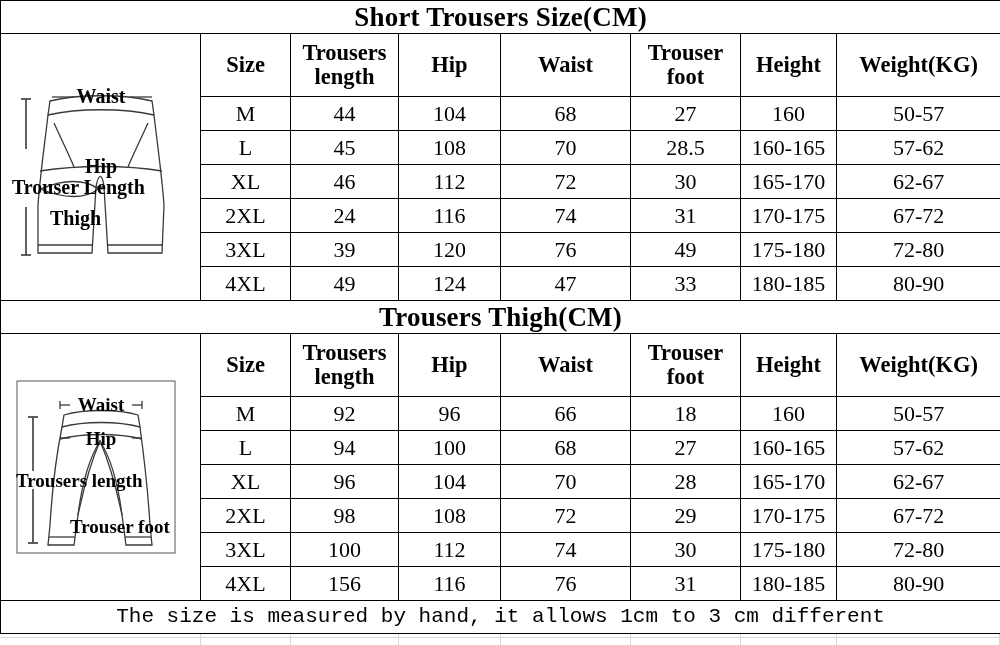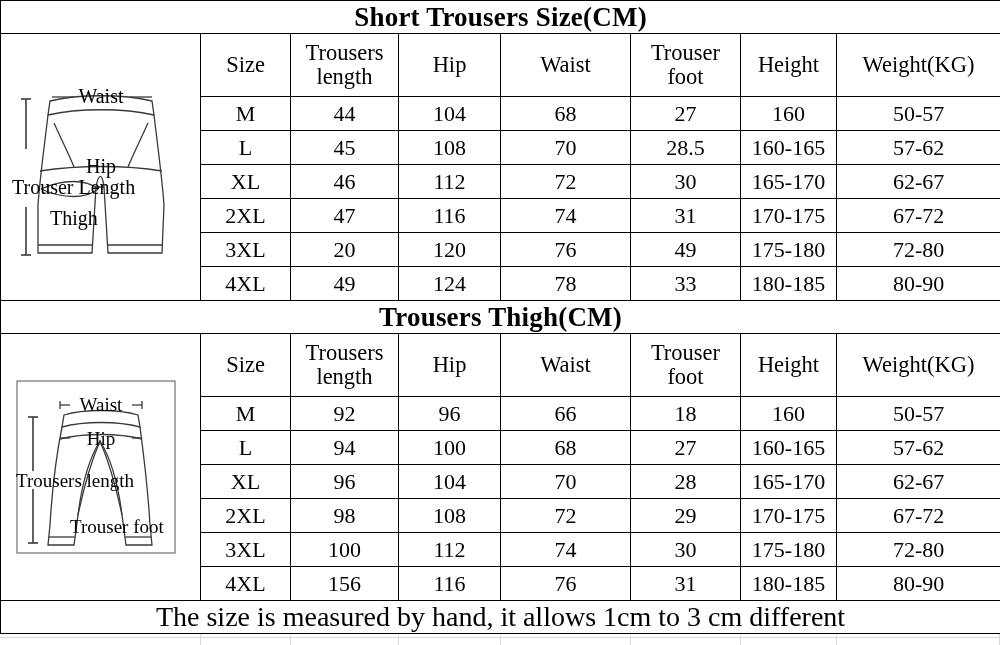--- a/index.html
+++ b/index.html
@@ -35,43 +35,44 @@
     height:32px;
     line-height:32px;
     border-left:1px solid #000;
     border-right:1px solid #000;
     border-top:1px solid #000;
     border-bottom:1px solid #000;
     letter-spacing:.2px;
     margin-left:23px;
   }
   .hdr td{
-    font-weight:normal;
+    font-weight:bold;
     font-size:22.5px;
     height:62px;
     line-height:1.05;
   }
   .row td{
     font-size:22px;
     height:33px;
     line-height:33px;
   }
   .imgcell{
     width:200px;
     vertical-align:middle;
     background:#fff;
   }
   .note td{
-    font-size:28px;
+    font-size:21px;
     height:32px;
     line-height:32px;
     border-left:1px solid #000;
     border-right:1px solid #000;
     border-top:1px solid #000;
     border-bottom:1px solid #000;
+    font-family:Liberation Mono, monospace;
   }
   .diagram{display:block;margin:0 auto;}
 </style>
 </head>
 <body>
 
 <div class="sheet">
 
   <div class="gridlines">
     <i style="left:200px"></i>
@@ -172,41 +173,41 @@
         <td>XL</td>
         <td>46</td>
         <td>112</td>
         <td>72</td>
         <td>30</td>
         <td>165-170</td>
         <td>62-67</td>
       </tr>
       <tr class="row">
         <td>2XL</td>
-        <td>47</td>
+        <td>24</td>
         <td>116</td>
         <td>74</td>
         <td>31</td>
         <td>170-175</td>
         <td>67-72</td>
       </tr>
       <tr class="row">
         <td>3XL</td>
-        <td>20</td>
+        <td>39</td>
         <td>120</td>
         <td>76</td>
         <td>49</td>
         <td>175-180</td>
         <td>72-80</td>
       </tr>
       <tr class="row">
         <td>4XL</td>
         <td>49</td>
         <td>124</td>
-        <td>78</td>
+        <td>47</td>
         <td>33</td>
         <td>180-185</td>
         <td>80-90</td>
       </tr>
 
       <tr>
         <td class="title-cell" colspan="8">Trousers Thigh(CM)</td>
       </tr>
 
       <tr class="hdr">

